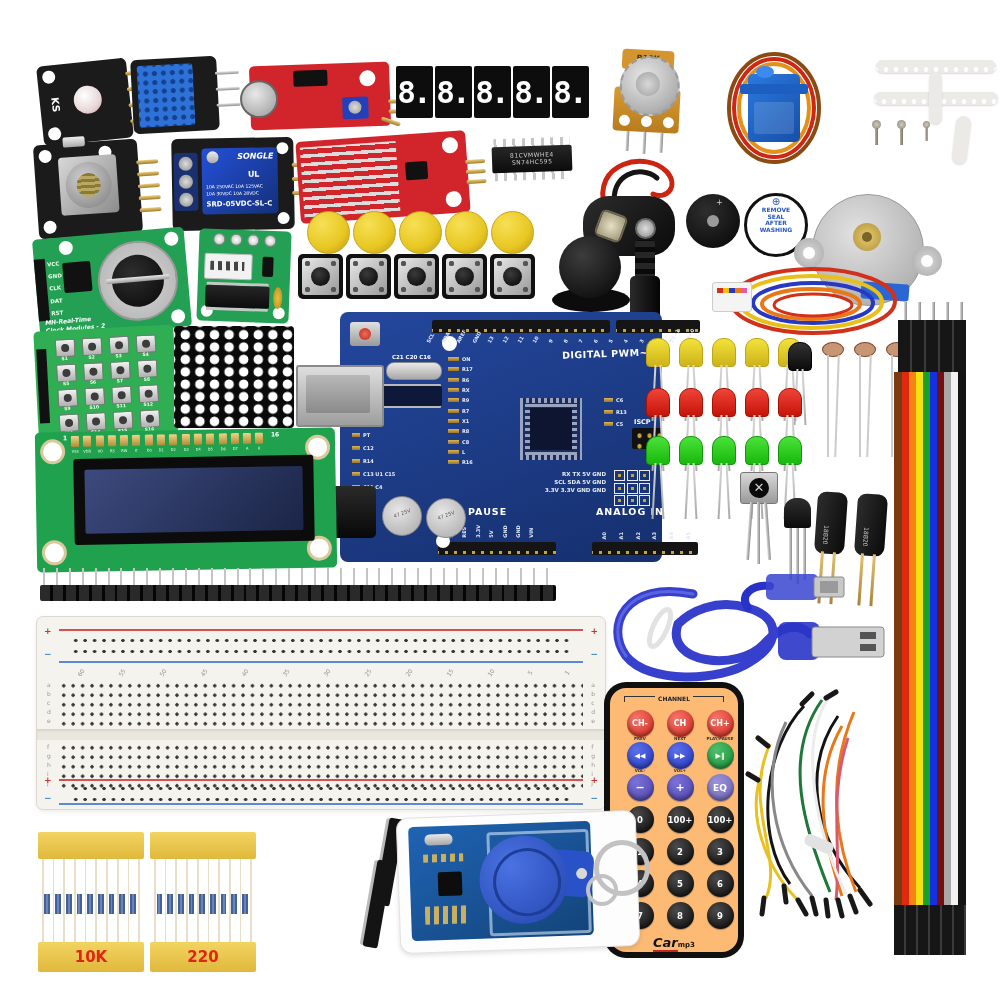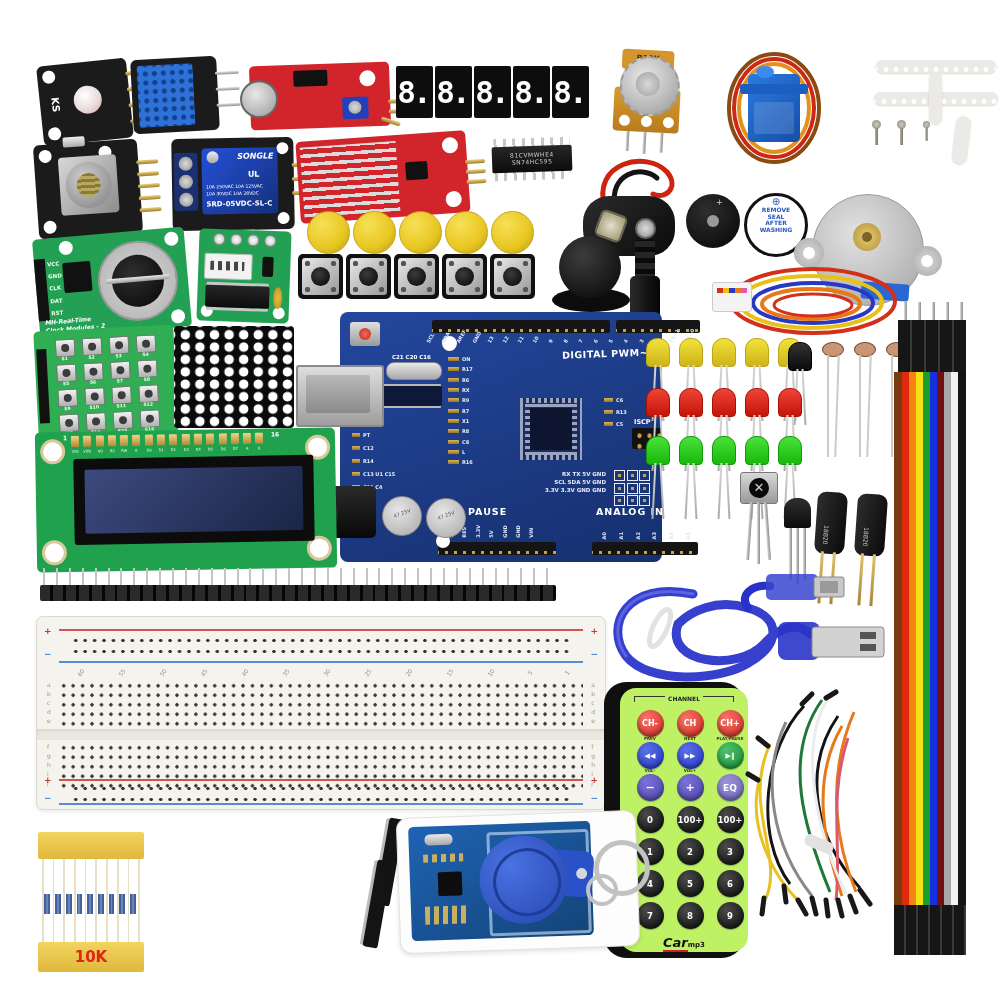--- a/index.html
+++ b/index.html
@@ -837,21 +837,21 @@
       <g>
         <rect x="180" y="52" width="42" height="38" rx="8" fill="#2a35c8" opacity=".9"></rect>
         <rect x="214" y="57" width="72" height="30" rx="3" fill="#d2d2d2" stroke="#8a8a8a"></rect>
         <rect x="262" y="62" width="16" height="7" fill="#555"></rect>
         <rect x="262" y="74" width="16" height="7" fill="#555"></rect>
       </g>
     </svg>
   </div>
 
   <div class="c" style="left:604px;top:682px;width:140px;height:276px;background:#101010;border-radius:22px">
-    <div class="c" style="left:16px;top:6px;width:128px;height:264px;background:#bef264;border-radius:16px">
+    <div class="c" style="left:6px;top:6px;width:128px;height:264px;background:#fdba74;border-radius:16px">
       <div class="c" style="left:14px;top:7px;width:100px;display:flex;align-items:center">
         <div style="flex:1;height:5px;border-top:1px solid #333;border-left:1px solid #333"></div>
         <div style="font-size:6px;font-weight:bold;color:#222;padding:0 3px">CHANNEL</div>
         <div style="flex:1;height:5px;border-top:1px solid #333;border-right:1px solid #333"></div>
       </div>
       <div class="rc-grid">
 
       <div class="rc-cell">
           <div class="rc-btn b-red">CH-</div>
           <div class="rc-sub">PREV</div>
@@ -966,20 +966,26 @@
     <div class="c fob-ring" style="left:218px;top:62px;width:24px;height:24px;border-width:4px"></div>
   </div>
 
   <div class="c packs" style="left:38px;top:832px">
 
   <div class="pack">
       <div class="legs"></div>
       <div class="bodies"></div>
       <div class="tape"></div>
       <div class="tape b">10K</div>
+    </div>
+      <div class="pack">
+      <div class="legs"></div>
+      <div class="bodies"></div>
+      <div class="tape"></div>
+      <div class="tape b">220</div>
     </div>
     </div>
 
   <div class="c" style="left:742px;top:686px;width:150px;height:240px">
     <svg width="150" height="240">
       <path d="M18,92 C4,140 32,192 58,216" fill="none" stroke="#e8c020" stroke-width="3"></path>
       <path d="M28,58 C0,120 42,170 24,212" fill="none" stroke="#e8c020" stroke-width="3"></path>
       <path d="M62,20 C22,62 12,150 48,198" fill="none" stroke="#141414" stroke-width="3"></path>
       <path d="M96,30 C60,82 72,152 118,202" fill="none" stroke="#141414" stroke-width="3"></path>
       <path d="M80,14 C40,70 62,142 88,206" fill="none" stroke="#1e7838" stroke-width="3"></path>

